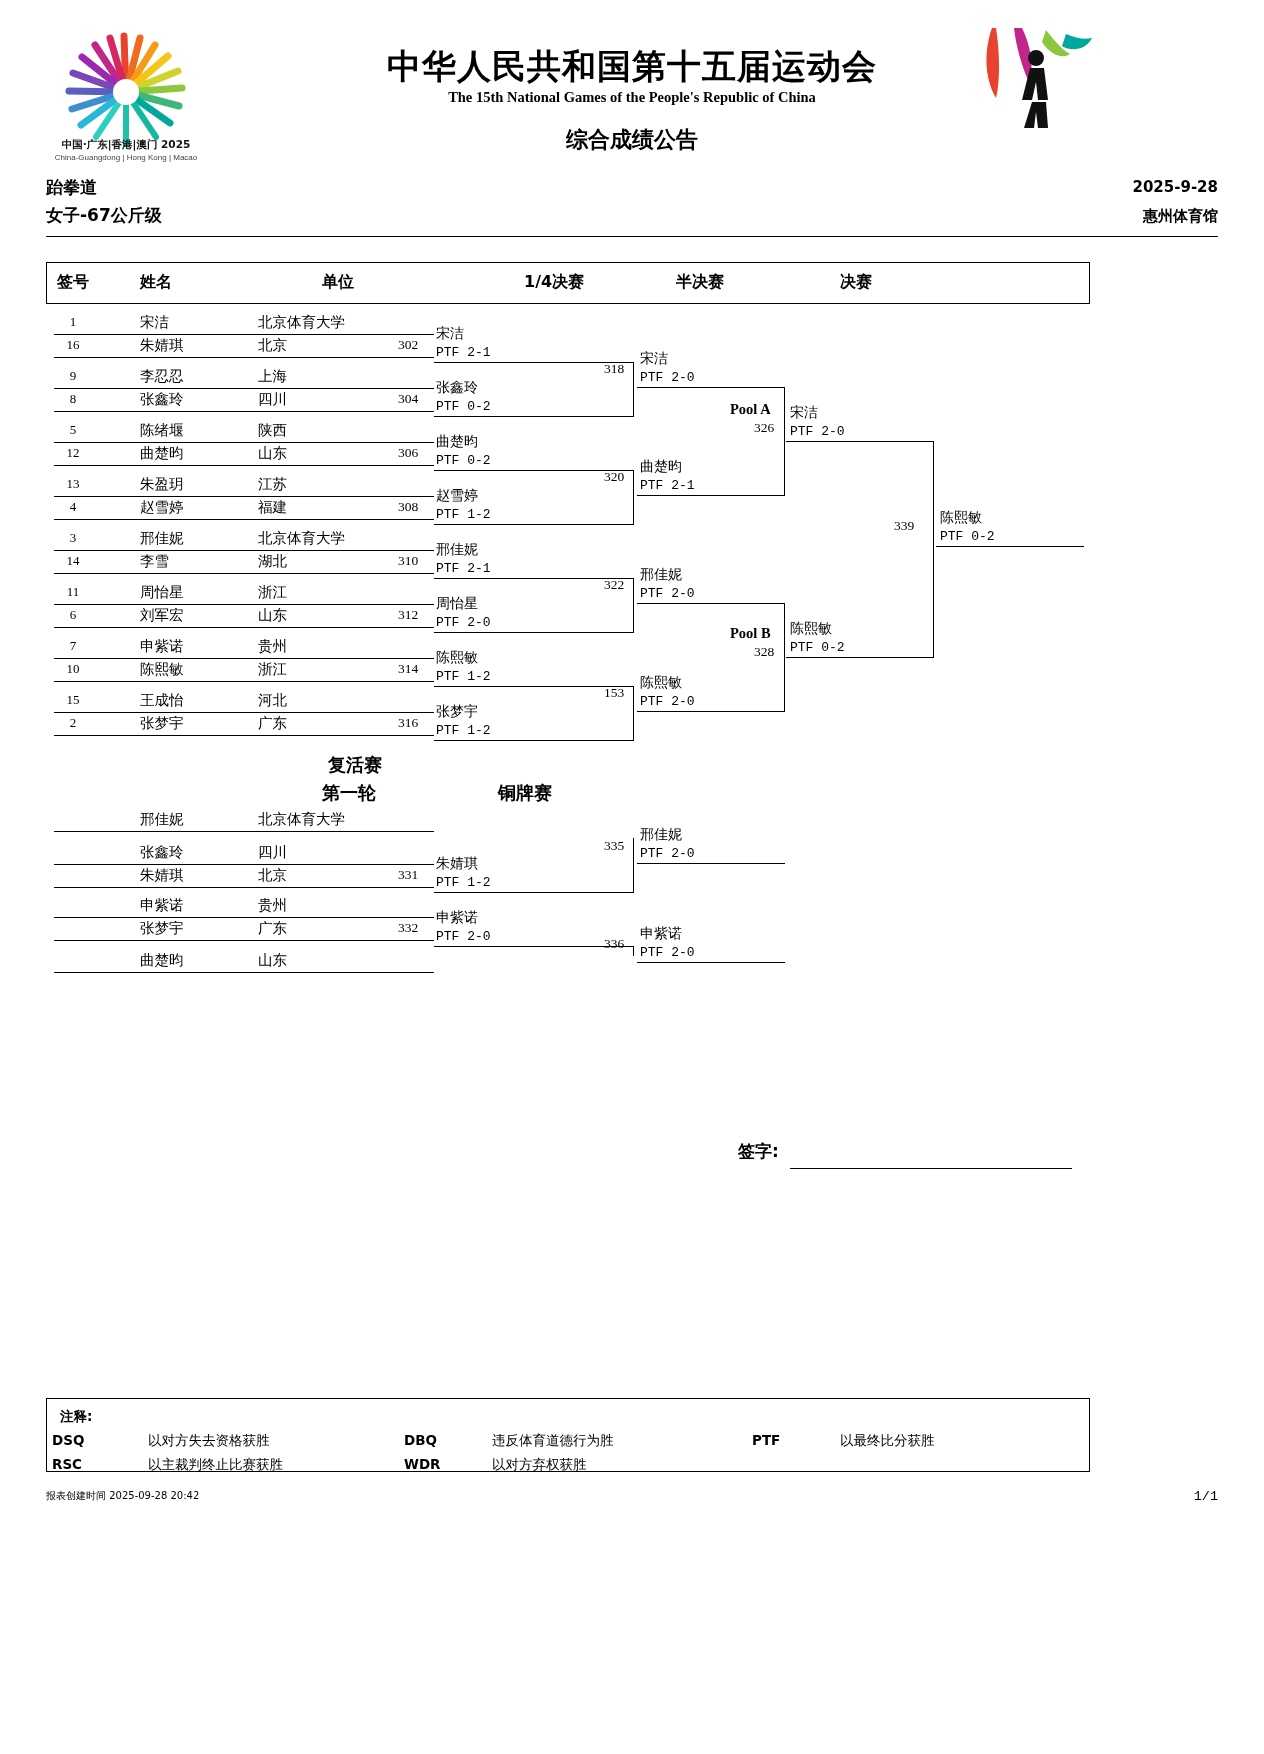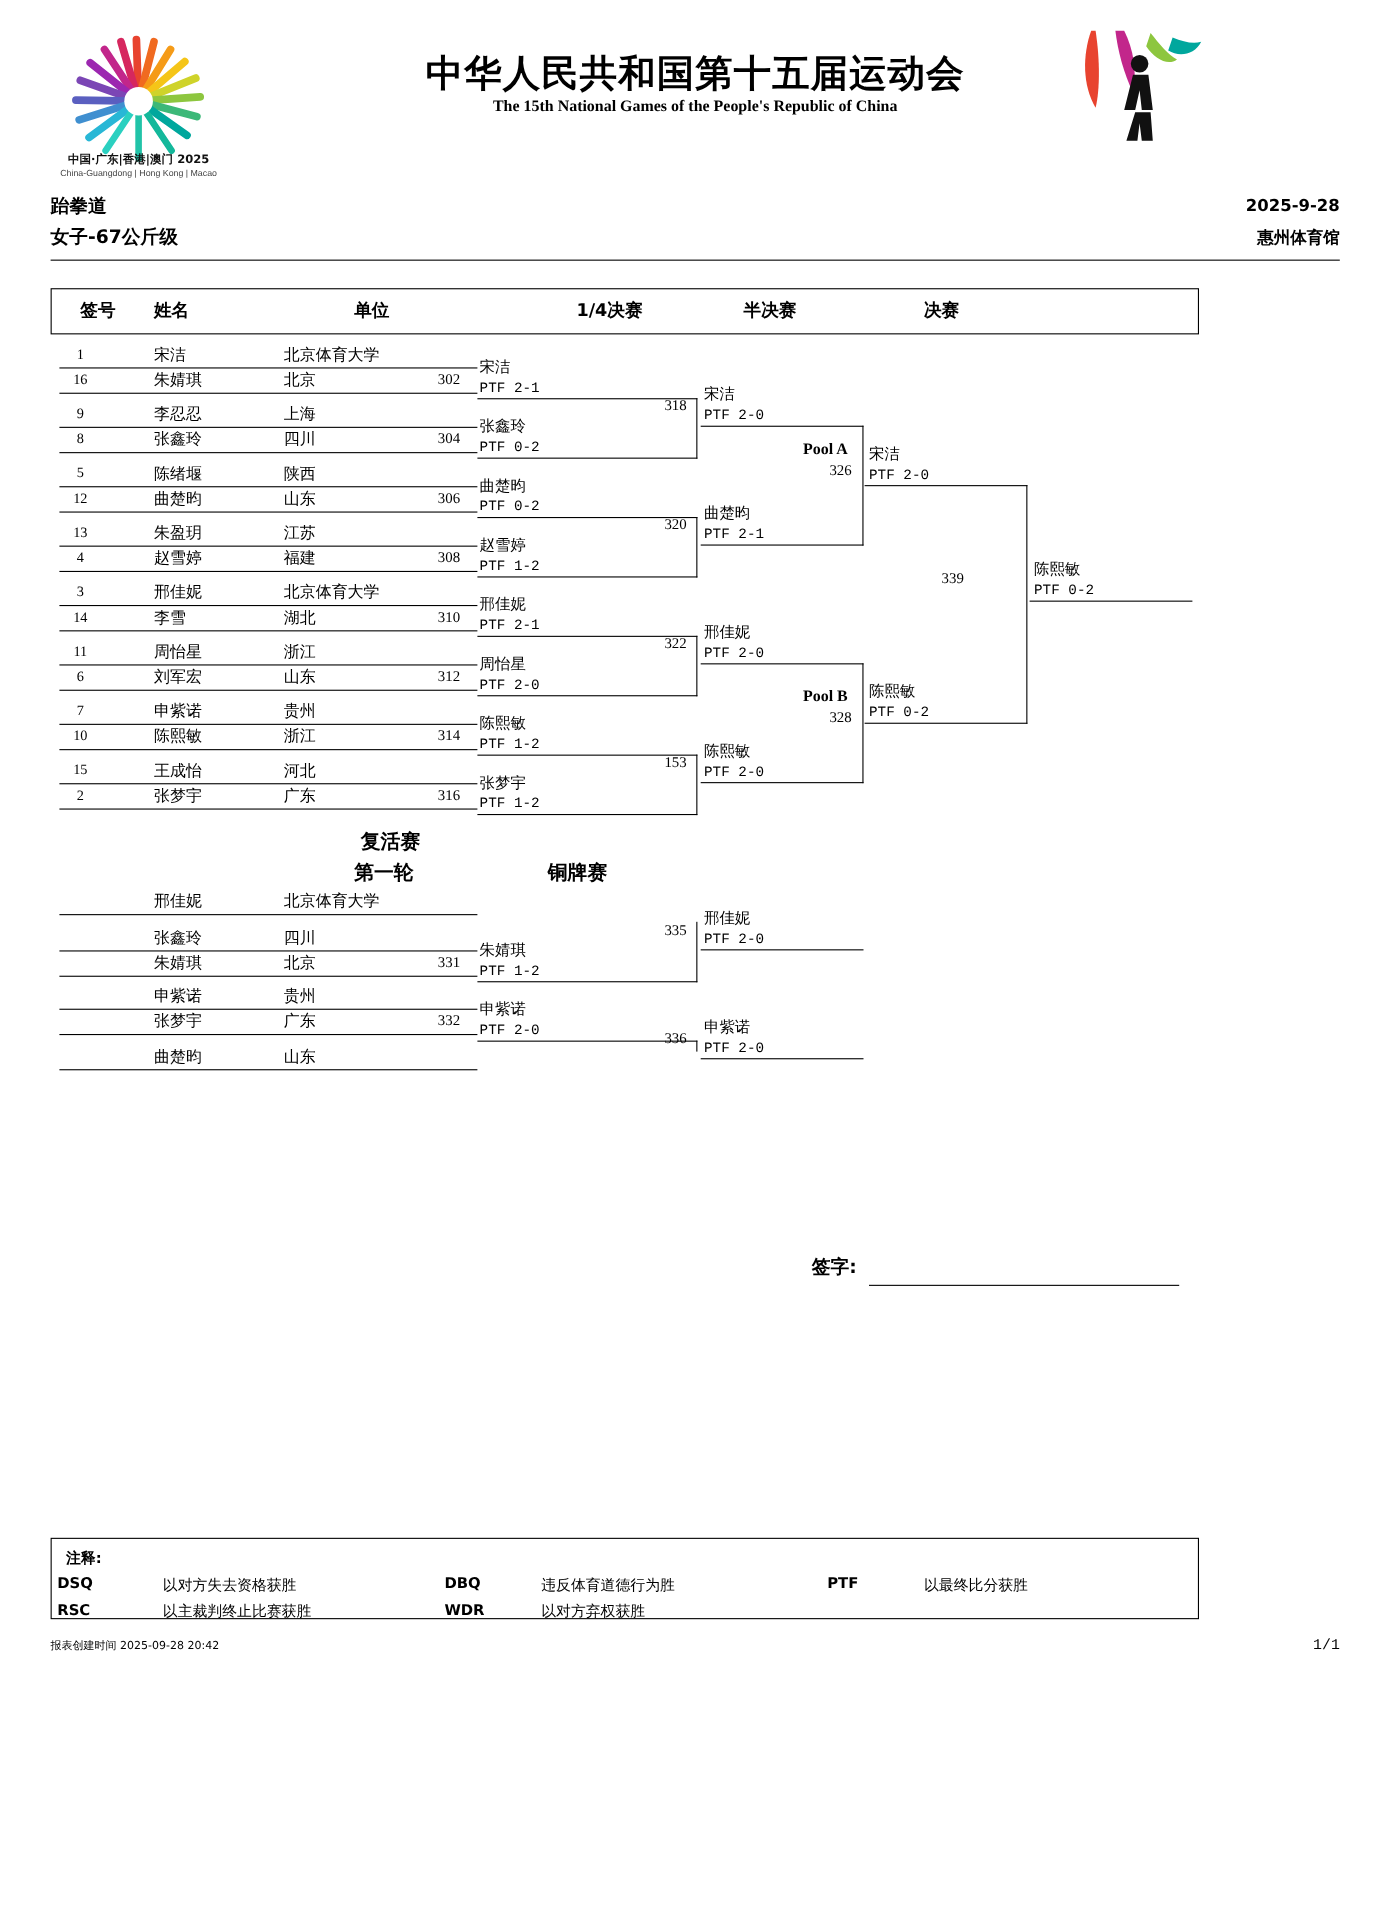--- a/index.html
+++ b/index.html
@@ -116,30 +116,31 @@
         <g fill="#111">
           <circle cx="62" cy="34" r="8"></circle>
           <path d="M56,44 L70,44 L74,76 L64,76 L62,58 L58,76 L48,76 Z"></path>
           <path d="M58,78 L72,78 L74,104 L64,104 L62,88 L60,104 L50,104 Z"></path>
         </g>
       </svg>
     </div>
 
     <div class="title-cn">中华人民共和国第十五届运动会</div>
     <div class="title-en">The 15th National Games of the People's Republic of China</div>
+    <div class="title-sub">综合成绩公告</div>
   </div>
 
   <div class="meta-left-1">跆拳道</div>
   <div class="meta-left-2">女子-67公斤级</div>
   <div class="meta-right-1">2025-9-28</div>
   <div class="meta-right-2">惠州体育馆</div>
   <div class="hr-top"></div>
 
   <div class="bracket-box"></div>
-  <div class="colhead" style="left:73px;">签号</div>
+  <div class="colhead" style="left:57px;">签号</div>
   <div class="colhead" style="left:140px;">姓名</div>
   <div class="colhead" style="left:322px;">单位</div>
   <div class="colhead" style="left:524px;text-align:right;">1/4决赛</div>
   <div class="colhead" style="left:676px;">半决赛</div>
   <div class="colhead" style="left:840px;">决赛</div>
 
   <div>
 
     <div class="seed" style="left:58px;  top:314px;">1</div>
     <div class="nm" style="left:140px; top:313px;">宋洁</div>
@@ -282,21 +283,21 @@
     <div class="sc" style="left:790px; top:424px;">PTF   2-0</div>
     <div class="ln hln" style="left:786px; top:441px; width:148px;"></div>
 
     <div class="pool" style="left:730px; top:625px;">Pool B</div>
     <div class="mno" style="left:754px; top:644px;">328</div>
     <div class="wn" style="left:790px; top:620px;">陈熙敏</div>
     <div class="sc" style="left:790px; top:640px;">PTF   0-2</div>
     <div class="ln hln" style="left:786px; top:657px; width:148px;"></div>
     <div class="ln vln" style="left:933px; top:441px; height:217px;"></div>
 
-    <div class="mno" style="left:856px; top:518px;">339</div>
+    <div class="mno" style="left:894px; top:518px;">339</div>
     <div class="wn" style="left:940px; top:509px;">陈熙敏</div>
     <div class="sc" style="left:940px; top:529px;">PTF   0-2</div>
     <div class="ln hln" style="left:936px; top:546px; width:148px;"></div>
   </div>
 
   <div>
     <div class="sec-title" style="left:328px; top:753px;text-align:center;">复活赛</div>
     <div class="sec-title" style="left:322px; top:781px;">第一轮</div>
     <div class="sec-title" style="left:498px; top:781px;">铜牌赛</div>
 

